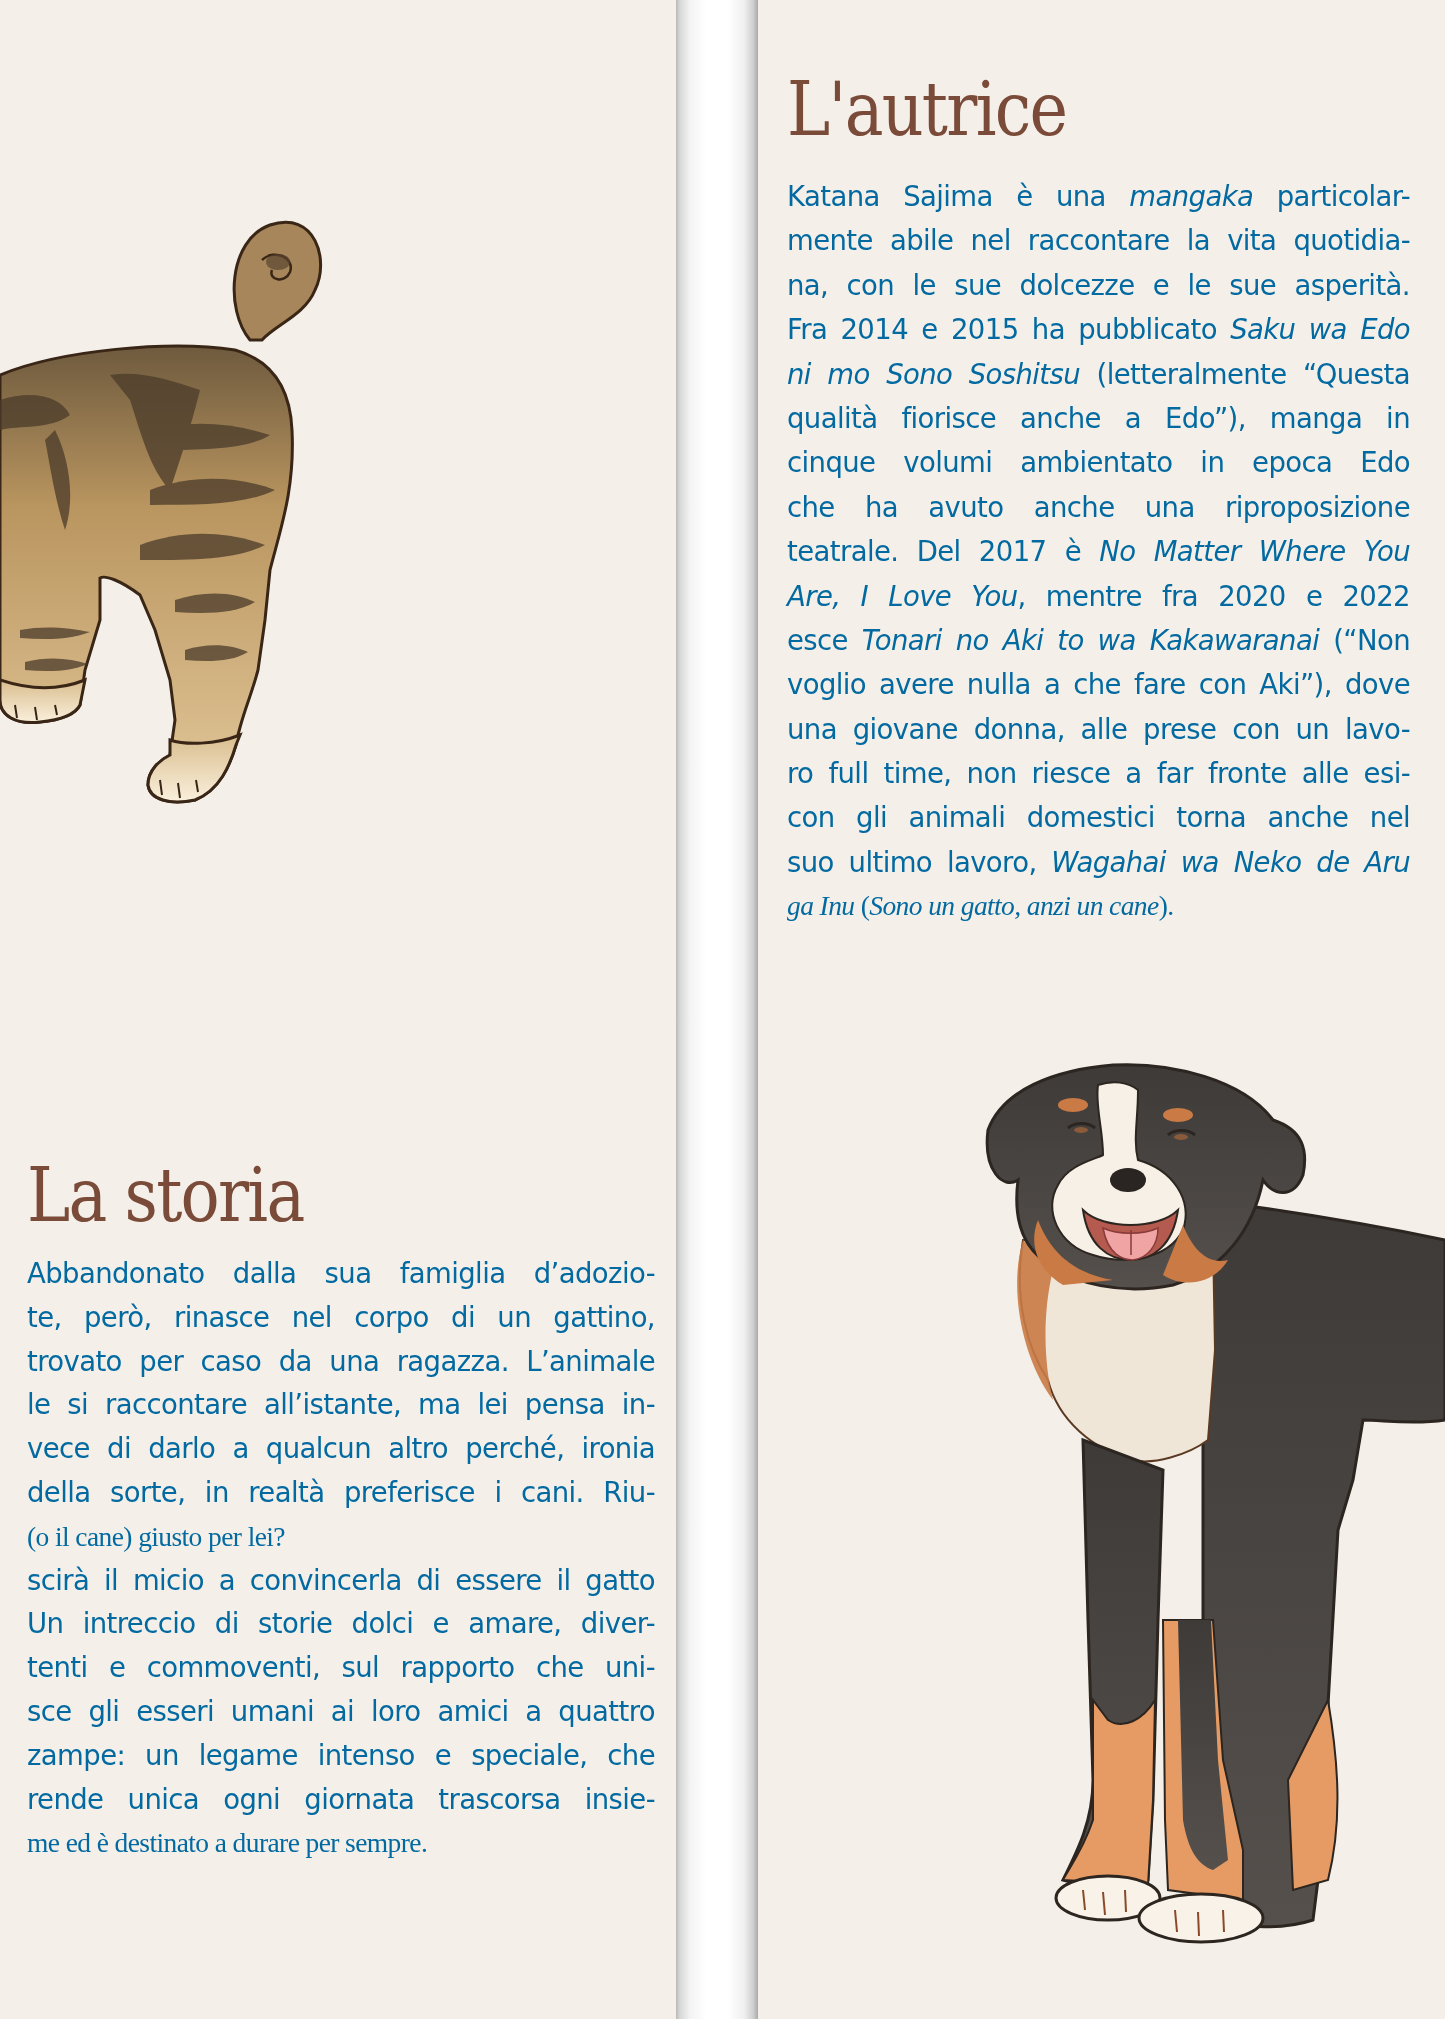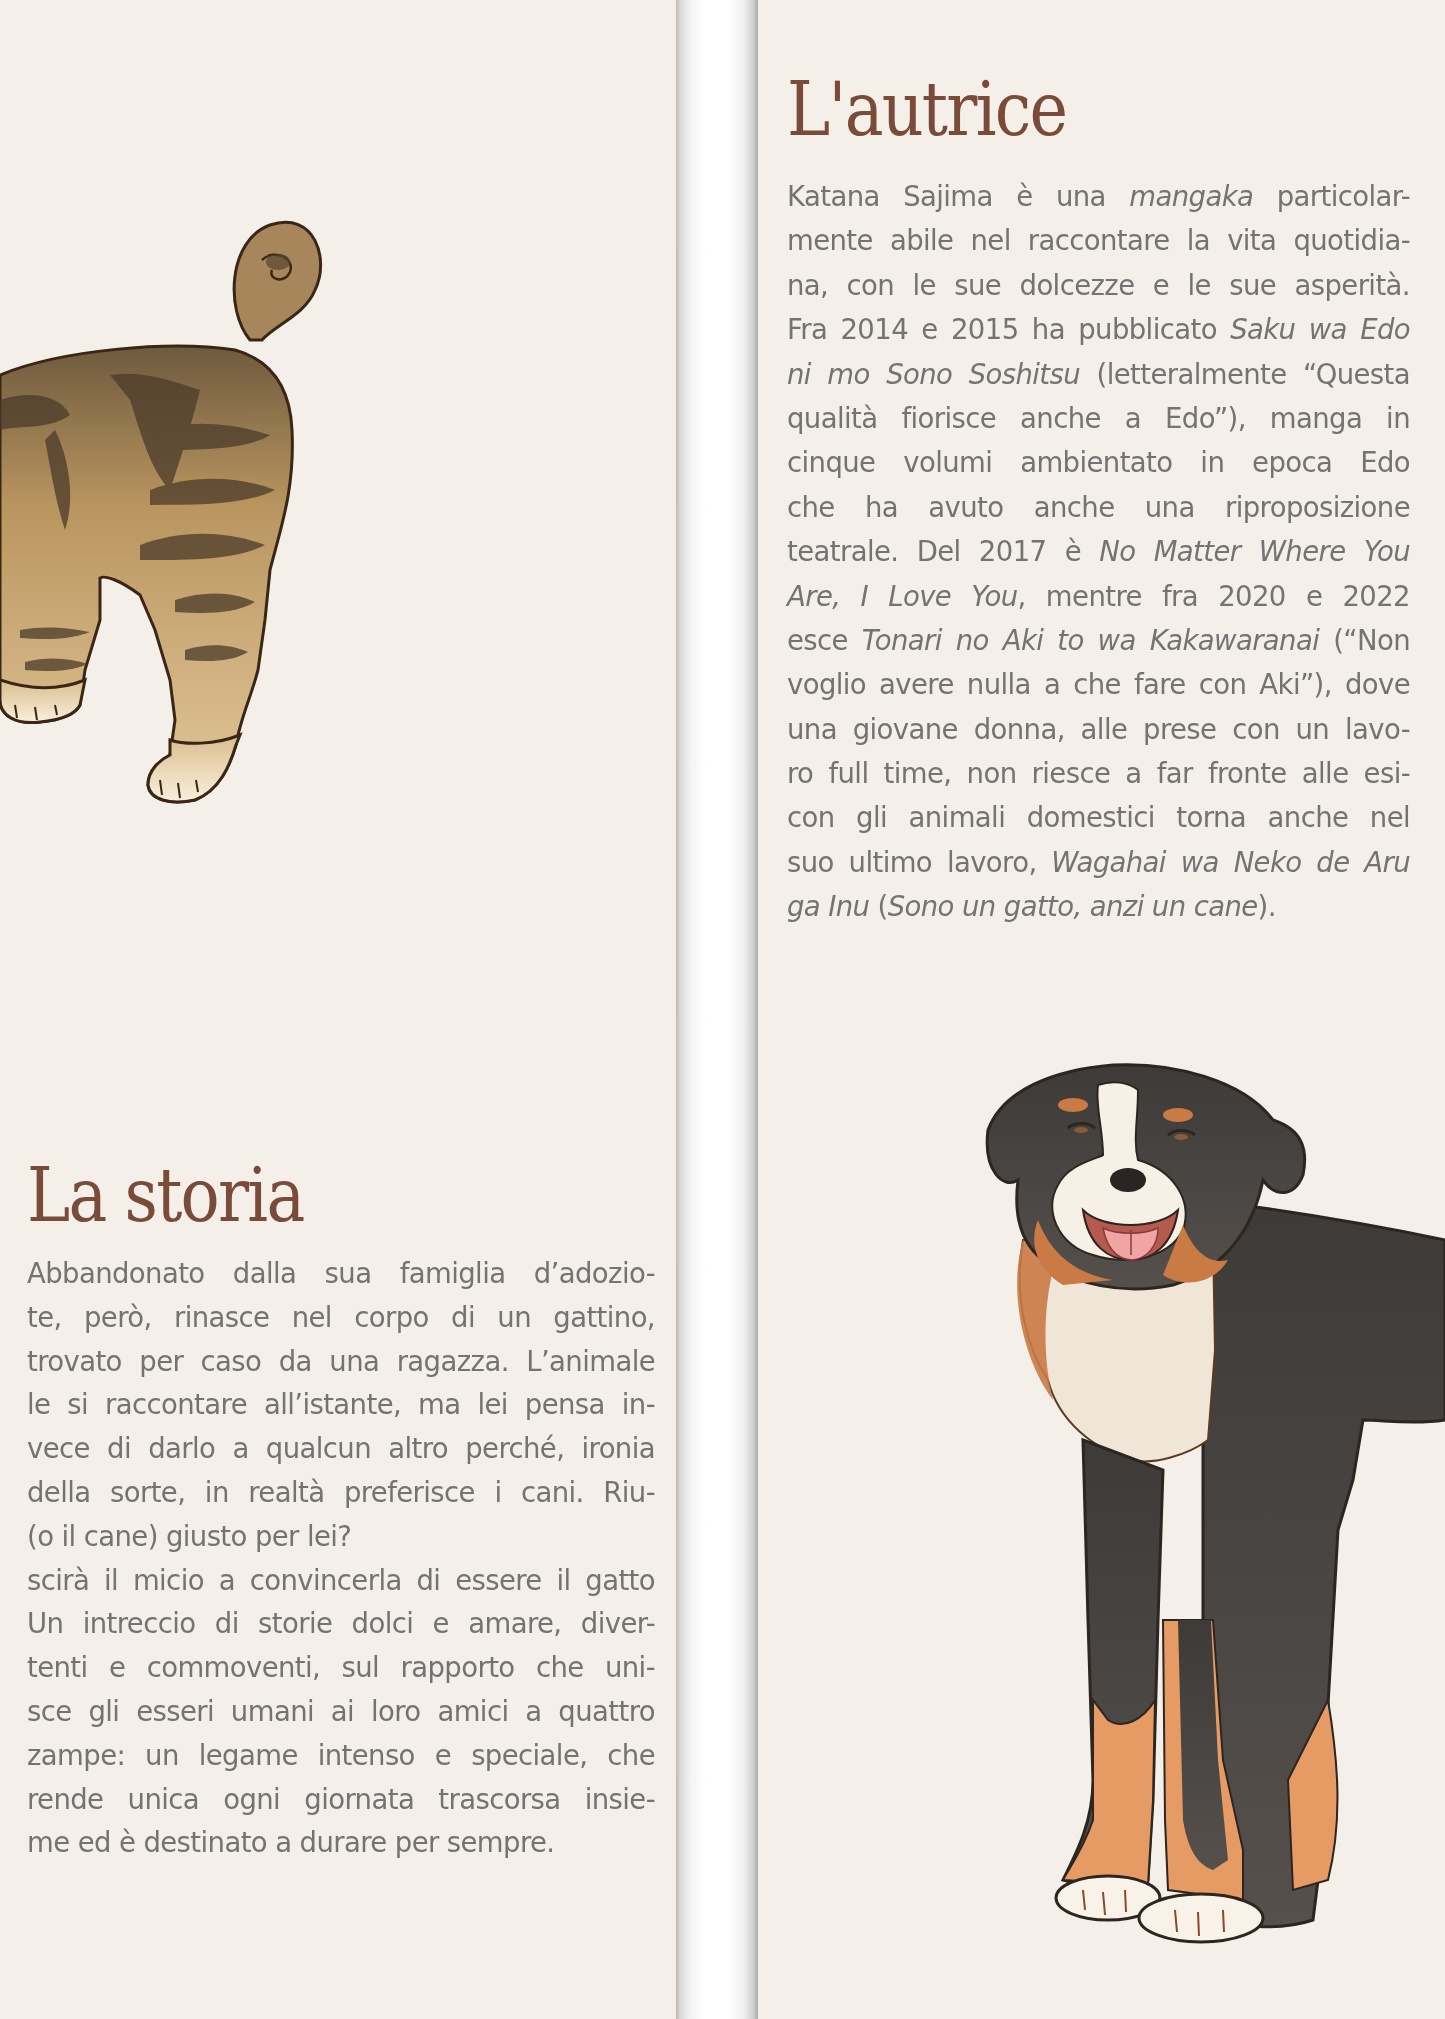--- a/index.html
+++ b/index.html
@@ -3,23 +3,23 @@
 <meta charset="utf-8">
 <style>
   html,body{margin:0;padding:0;}
   body{width:1445px;height:2019px;position:relative;overflow:hidden;background:#f4f0e9;font-family:"DejaVu Sans","Liberation Sans",sans-serif;}
   .page{position:absolute;top:0;height:2019px;background:#f4f0e9;}
   .page-left{left:0;width:676px;}
   .page-right{left:758px;width:825px;}
   .gutter{position:absolute;left:676px;top:0;width:82px;height:2019px;
     background:linear-gradient(to right,#b9b9b9 0px,#d8d8d8 4px,#f3f3f3 14px,#ffffff 30px,#ffffff 52px,#f0f0f0 68px,#d0d0d0 77px,#a9a9a9 82px);}
   .heading{position:absolute;margin:0;font-family:"DejaVu Serif","Liberation Serif",serif;font-weight:normal;color:#7b4b39;font-size:74px;line-height:1;letter-spacing:-2px;transform:scaleX(0.88);transform-origin:left top;}
-  .body-text{position:absolute;margin:0;color:#737373;font-size:27.5px;line-height:44.4px;text-align:justify;font-family:"DejaVu Sans","Liberation Sans",sans-serif;letter-spacing:-0.6px;}
+  .body-text{position:absolute;margin:0;color:#0369a1;font-size:27.5px;line-height:44.4px;text-align:justify;font-family:"DejaVu Sans","Liberation Sans",sans-serif;letter-spacing:-0.6px;}
   .body-text .line{display:block;height:44.4px;white-space:nowrap;text-align-last:justify;}
-  .body-text .line.last{text-align-last:left;}
+  .body-text .line.last{text-align-last:left;font-family:Liberation Serif, serif;}
   .body-text i{font-style:italic;}
   .left-body{left:27px;top:1252px;width:628px;line-height:43.8px;}
   .left-body .line{height:43.8px;}
   .right-body{left:787px;top:174px;width:623px;}
   .illus{position:absolute;}
 </style>
 </head>
 <body>
 
 <div class="page page-left">

